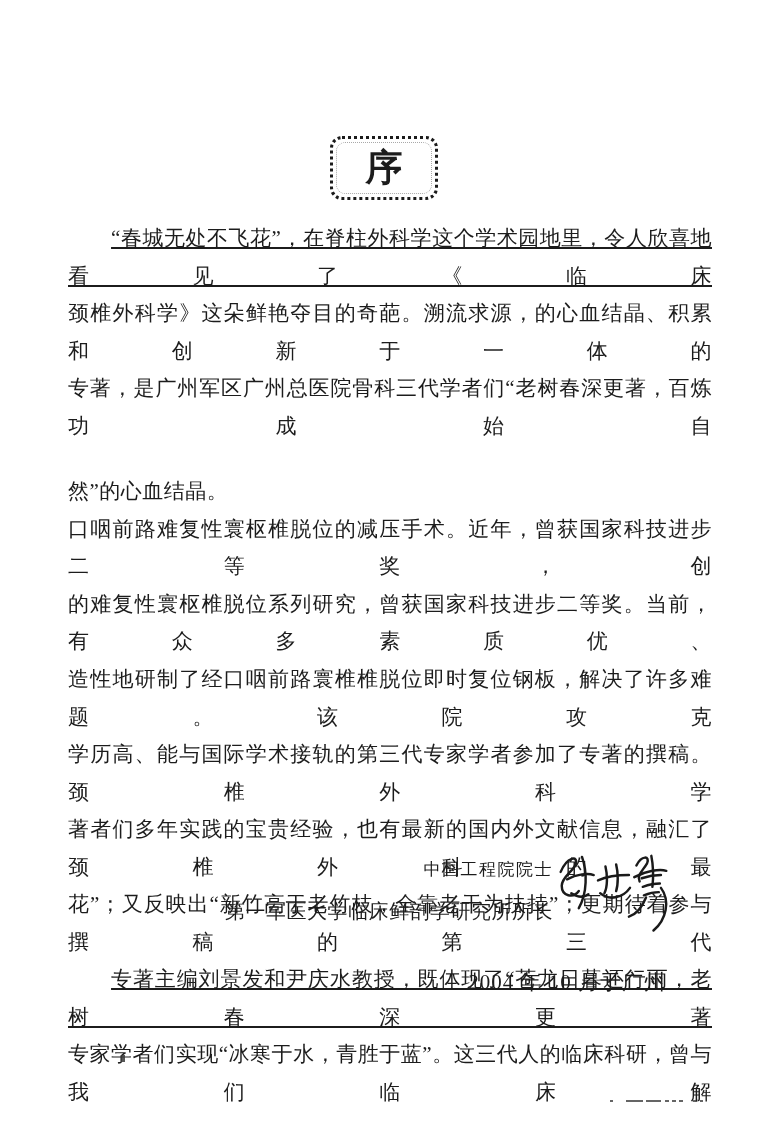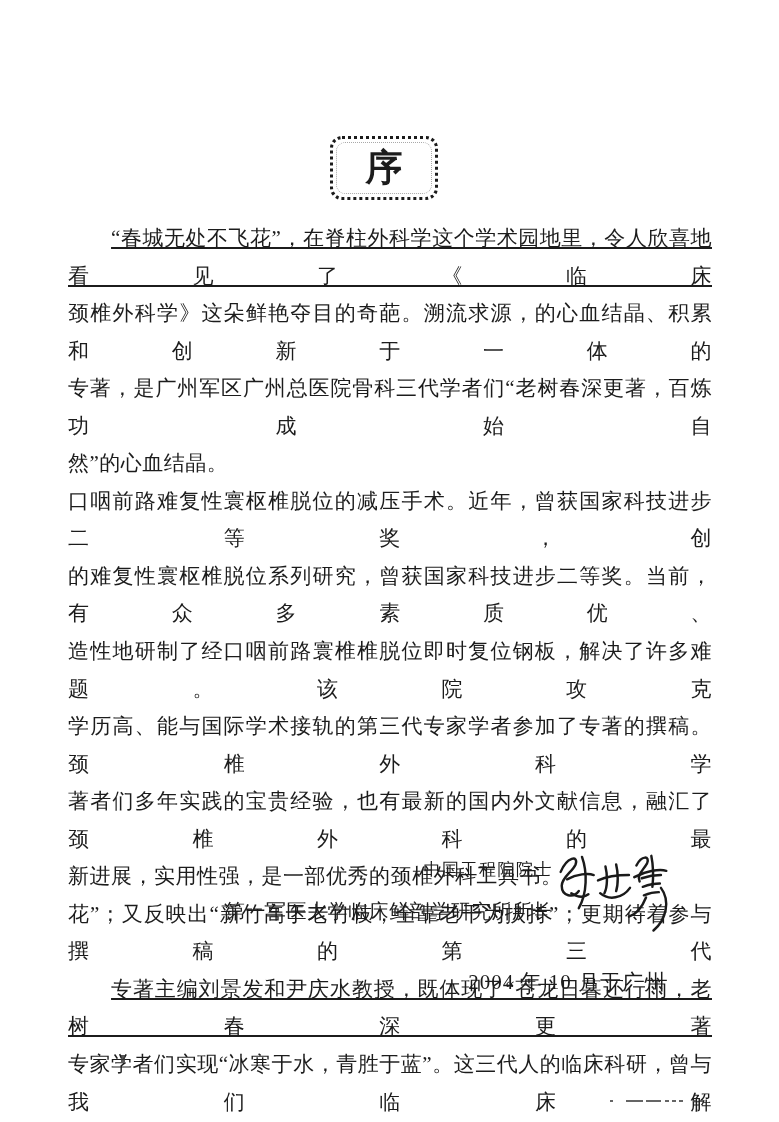--- a/index.html
+++ b/index.html
@@ -57,20 +57,21 @@
     line-height: 37.55px;
     text-align: justify;
     text-align-last: justify;
     text-justify: inter-character;
     white-space: normal;
   }
   .line.indent { text-indent: 2.05em; text-decoration: underline; }
   .line.end {
     text-align: center;
     text-align-last: left;
+    margin-top: 28px;
   }
   
   .sig-line1 {
     position: absolute;
     top: 858px;
     right: 226px;
     font-size: 17px;
     letter-spacing: 1.5px;
   }
   .sig-line2 {
@@ -141,21 +142,20 @@
     <p class="line indent">“春城无处不飞花”，在脊柱外科学这个学术园地里，令人欣喜地看见了《临床</p>
     <p class="line">颈椎外科学》这朵鲜艳夺目的奇葩。溯流求源，的心血结晶、积累和创新于一体的</p>
     <p class="line">专著，是广州军区广州总医院骨科三代学者们“老树春深更著，百炼功成始自</p>
     <p class="line end">然”的心血结晶。</p>
 
     <p class="line">口咽前路难复性寰枢椎脱位的减压手术。近年，曾获国家科技进步二等奖，创</p>
     <p class="line">的难复性寰枢椎脱位系列研究，曾获国家科技进步二等奖。当前，有众多素质优、</p>
     <p class="line">造性地研制了经口咽前路寰椎椎脱位即时复位钢板，解决了许多难题。该院攻克</p>
     <p class="line">学历高、能与国际学术接轨的第三代专家学者参加了专著的撰稿。颈椎外科学</p>
     <p class="line">著者们多年实践的宝贵经验，也有最新的国内外文献信息，融汇了颈椎外科的最</p>
-    <p class="line end">新进展，实用性强，是一部优秀的颈椎外科工具书。</p>
 
     <p class="line">花”；又反映出“新竹高于老竹枝，全靠老干为扶持”；更期待着参与撰稿的第三代</p>
     <p class="line indent">专著主编刘景发和尹庆水教授，既体现了“苍龙日暮还行雨，老树春深更著</p>
     <p class="line">专家学者们实现“冰寒于水，青胜于蓝”。这三代人的临床科研，曾与我们临床解</p>
 
   </div>
 
   <div class="sig-line1">中国工程院院士</div>
   <div class="sig-line2">第一军医大学临床鲜剖学研究所所长</div>
   <div class="sig-date">2004 年 10 月于广州</div>

